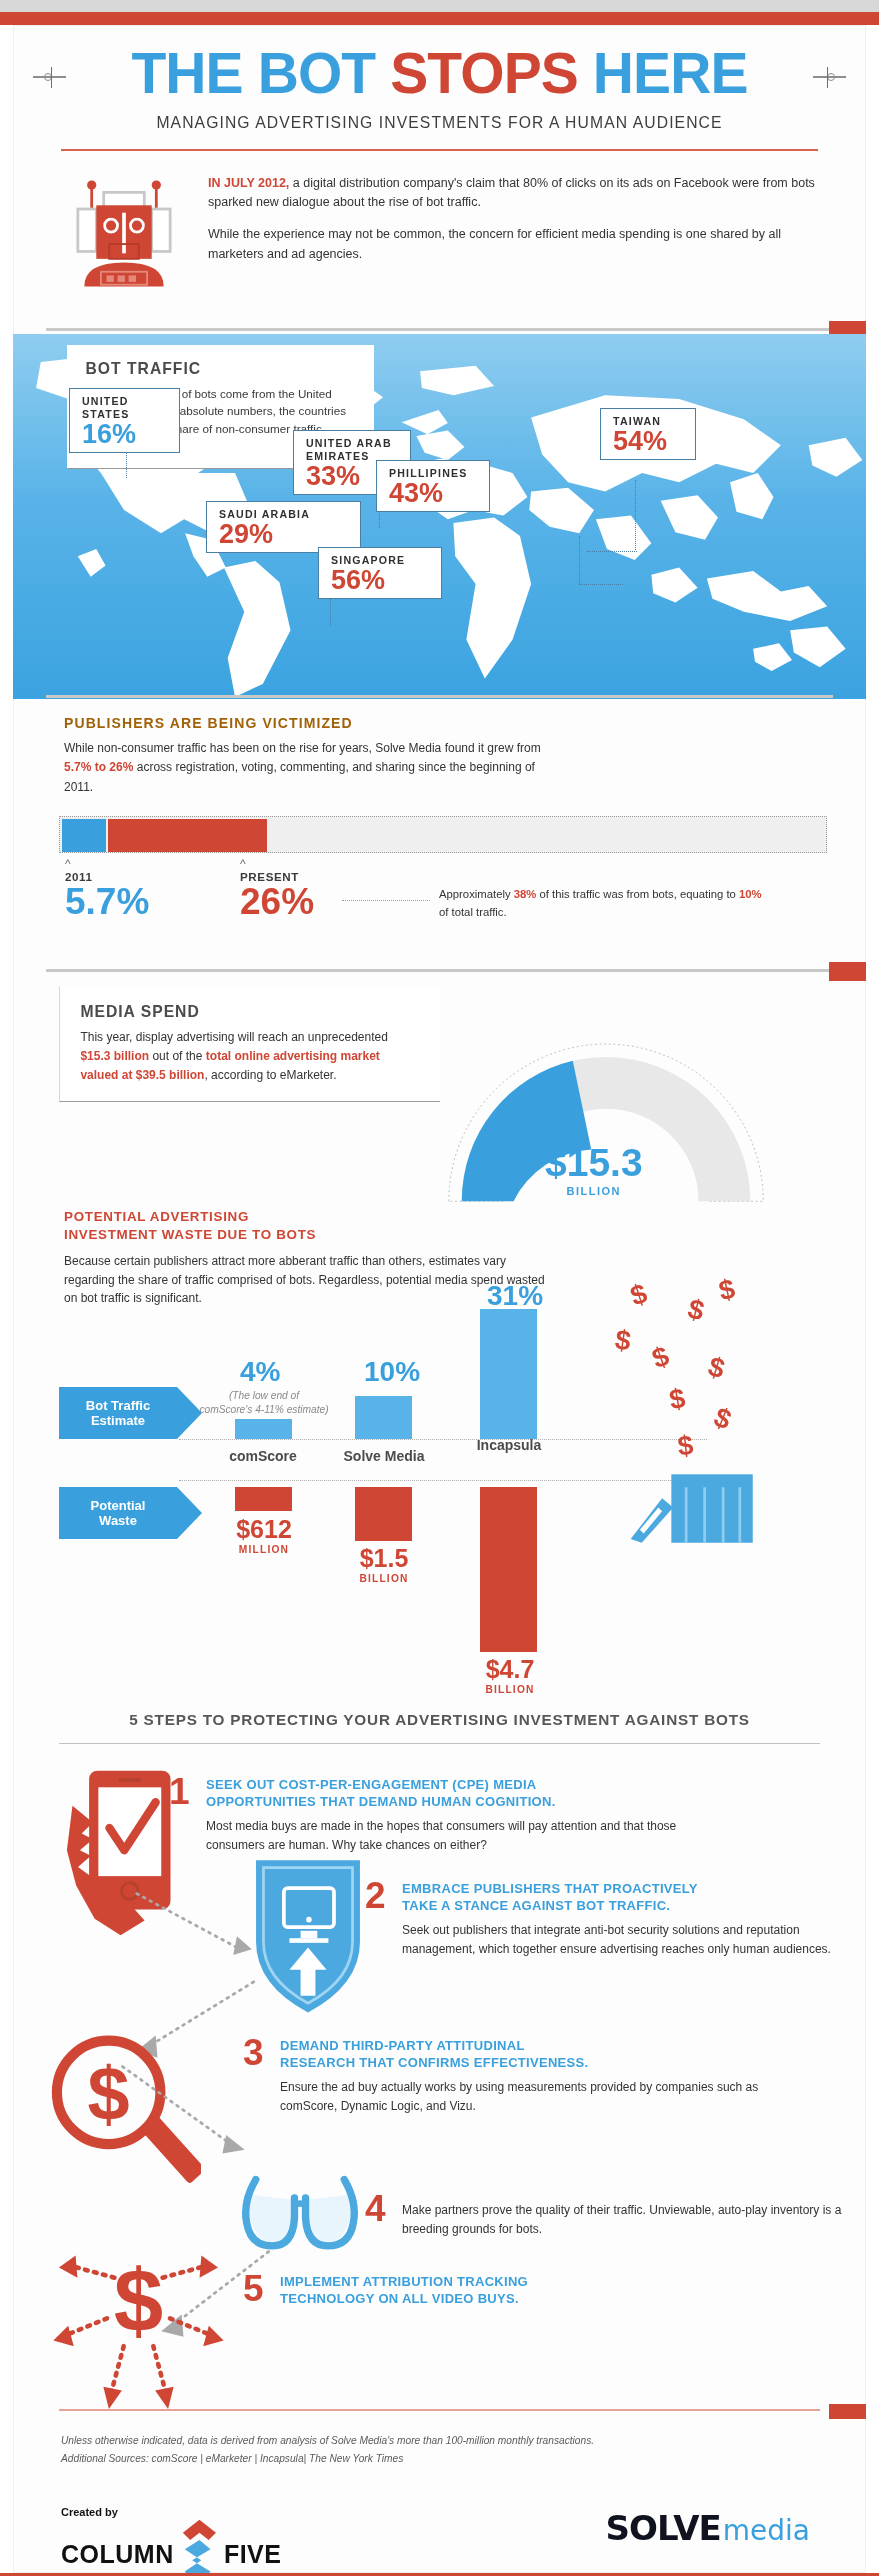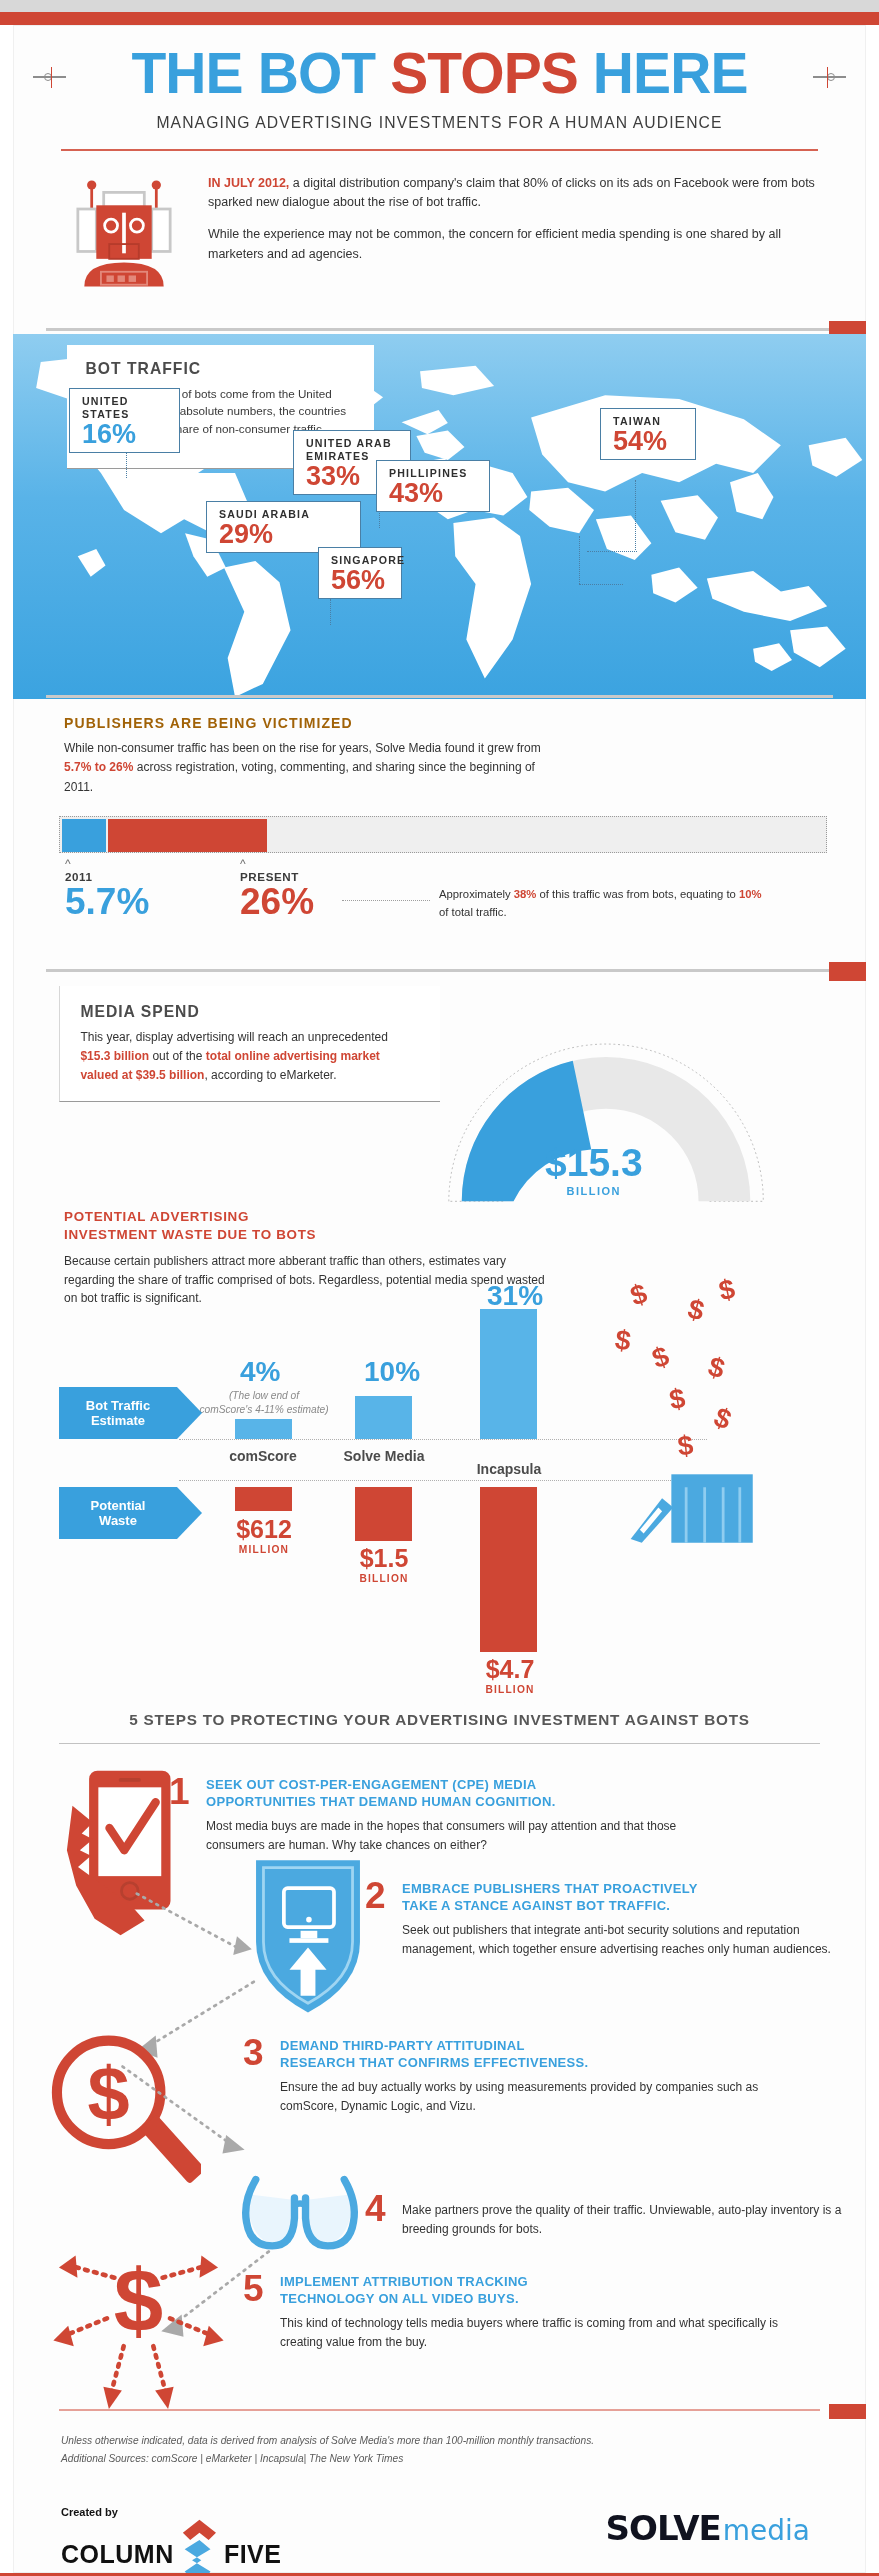--- a/index.html
+++ b/index.html
@@ -253,21 +253,21 @@
         <div class="c-val">33%</div>
       </div>
       <div class="callout c-red" style="left:363px;top:139px;width:114px;">
         <div class="c-name">PHILLIPINES</div>
         <div class="c-val">43%</div>
       </div>
       <div class="callout c-red" style="left:587px;top:87px;width:96px;">
         <div class="c-name">TAIWAN</div>
         <div class="c-val">54%</div>
       </div>
-      <div class="callout c-red" style="left:305px;top:226px;width:84px;">
+      <div class="callout c-red" style="left:305px;top:226px;width:124px;">
         <div class="c-name">SINGAPORE</div>
         <div class="c-val">56%</div>
       </div>
       <div class="map-bot-rule"></div>
     </div>
 
     <div class="pub">
       <h2>PUBLISHERS ARE BEING VICTIMIZED</h2>
       <p><span>While non-consumer traffic has been on the rise for years, Solve Media found it grew from </span><span class="hl">5.7% to 26%</span><span> across registration, voting, commenting, and sharing since the beginning of 2011.</span></p>
     </div>
@@ -329,21 +329,21 @@
       </div>
       <div class="pct" style="left:305px;top:93px;">10%</div>
       <div class="pct" style="left:428px;top:16.7px;">31%</div>
 
       <div class="bluebar" style="left:176px;top:154px;width:57px;height:20.4px;"></div>
       <div class="bluebar" style="left:296px;top:131px;width:57px;height:43px;"></div>
       <div class="bluebar" style="left:421px;top:44px;width:57px;height:130px;"></div>
 
       <div class="vendor" style="left:157px;top:183px;width:94px;">comScore</div>
       <div class="vendor" style="left:272px;top:183px;width:106px;">Solve Media</div>
-      <div class="vendor" style="left:400px;top:196px;width:100px;">Incapsula</div>
+      <div class="vendor" style="left:400px;top:172px;width:100px;">Incapsula</div>
 
       <div class="redbar" style="left:176px;top:222px;width:57px;height:24px;"></div>
       <div class="redbar" style="left:296px;top:222px;width:57px;height:54px;"></div>
       <div class="redbar" style="left:421px;top:222px;width:57px;height:165px;"></div>
 
       <div class="money" style="left:154px;top:252px;width:102px;">
         <div class="m">$612</div>
         <div class="mu">MILLION</div>
       </div>
       <div class="money" style="left:274px;top:281px;width:102px;">
@@ -514,21 +514,20 @@
           <path d="M138 152 L132 176 L118 156 Z"></path>
         </g>
       </svg>
     </div>
     <div class="step" style="left:267px;top:2249px;width:518px;">
       <div class="num" style="left:-37px;top:-3.7px;">5</div>
       <div class="head">
         <span>IMPLEMENT ATTRIBUTION TRACKING</span><br>
         <span>TECHNOLOGY ON ALL VIDEO BUYS.</span>
       </div>
-      <div class="body">This kind of technology tells media buyers where traffic is coming from and what specifically is creating value from the buy.</div>
     </div>
 
     <div class="foot-rule"></div>
     <div class="foot-tab"></div>
     <div class="foot-note">
       <span>Unless otherwise indicated, data is derived from analysis of Solve Media's more than 100-million monthly transactions.</span><br>
       <span>Additional Sources: comScore | eMarketer | Incapsula| The New York Times</span>
     </div>
 
     <div class="c5">

